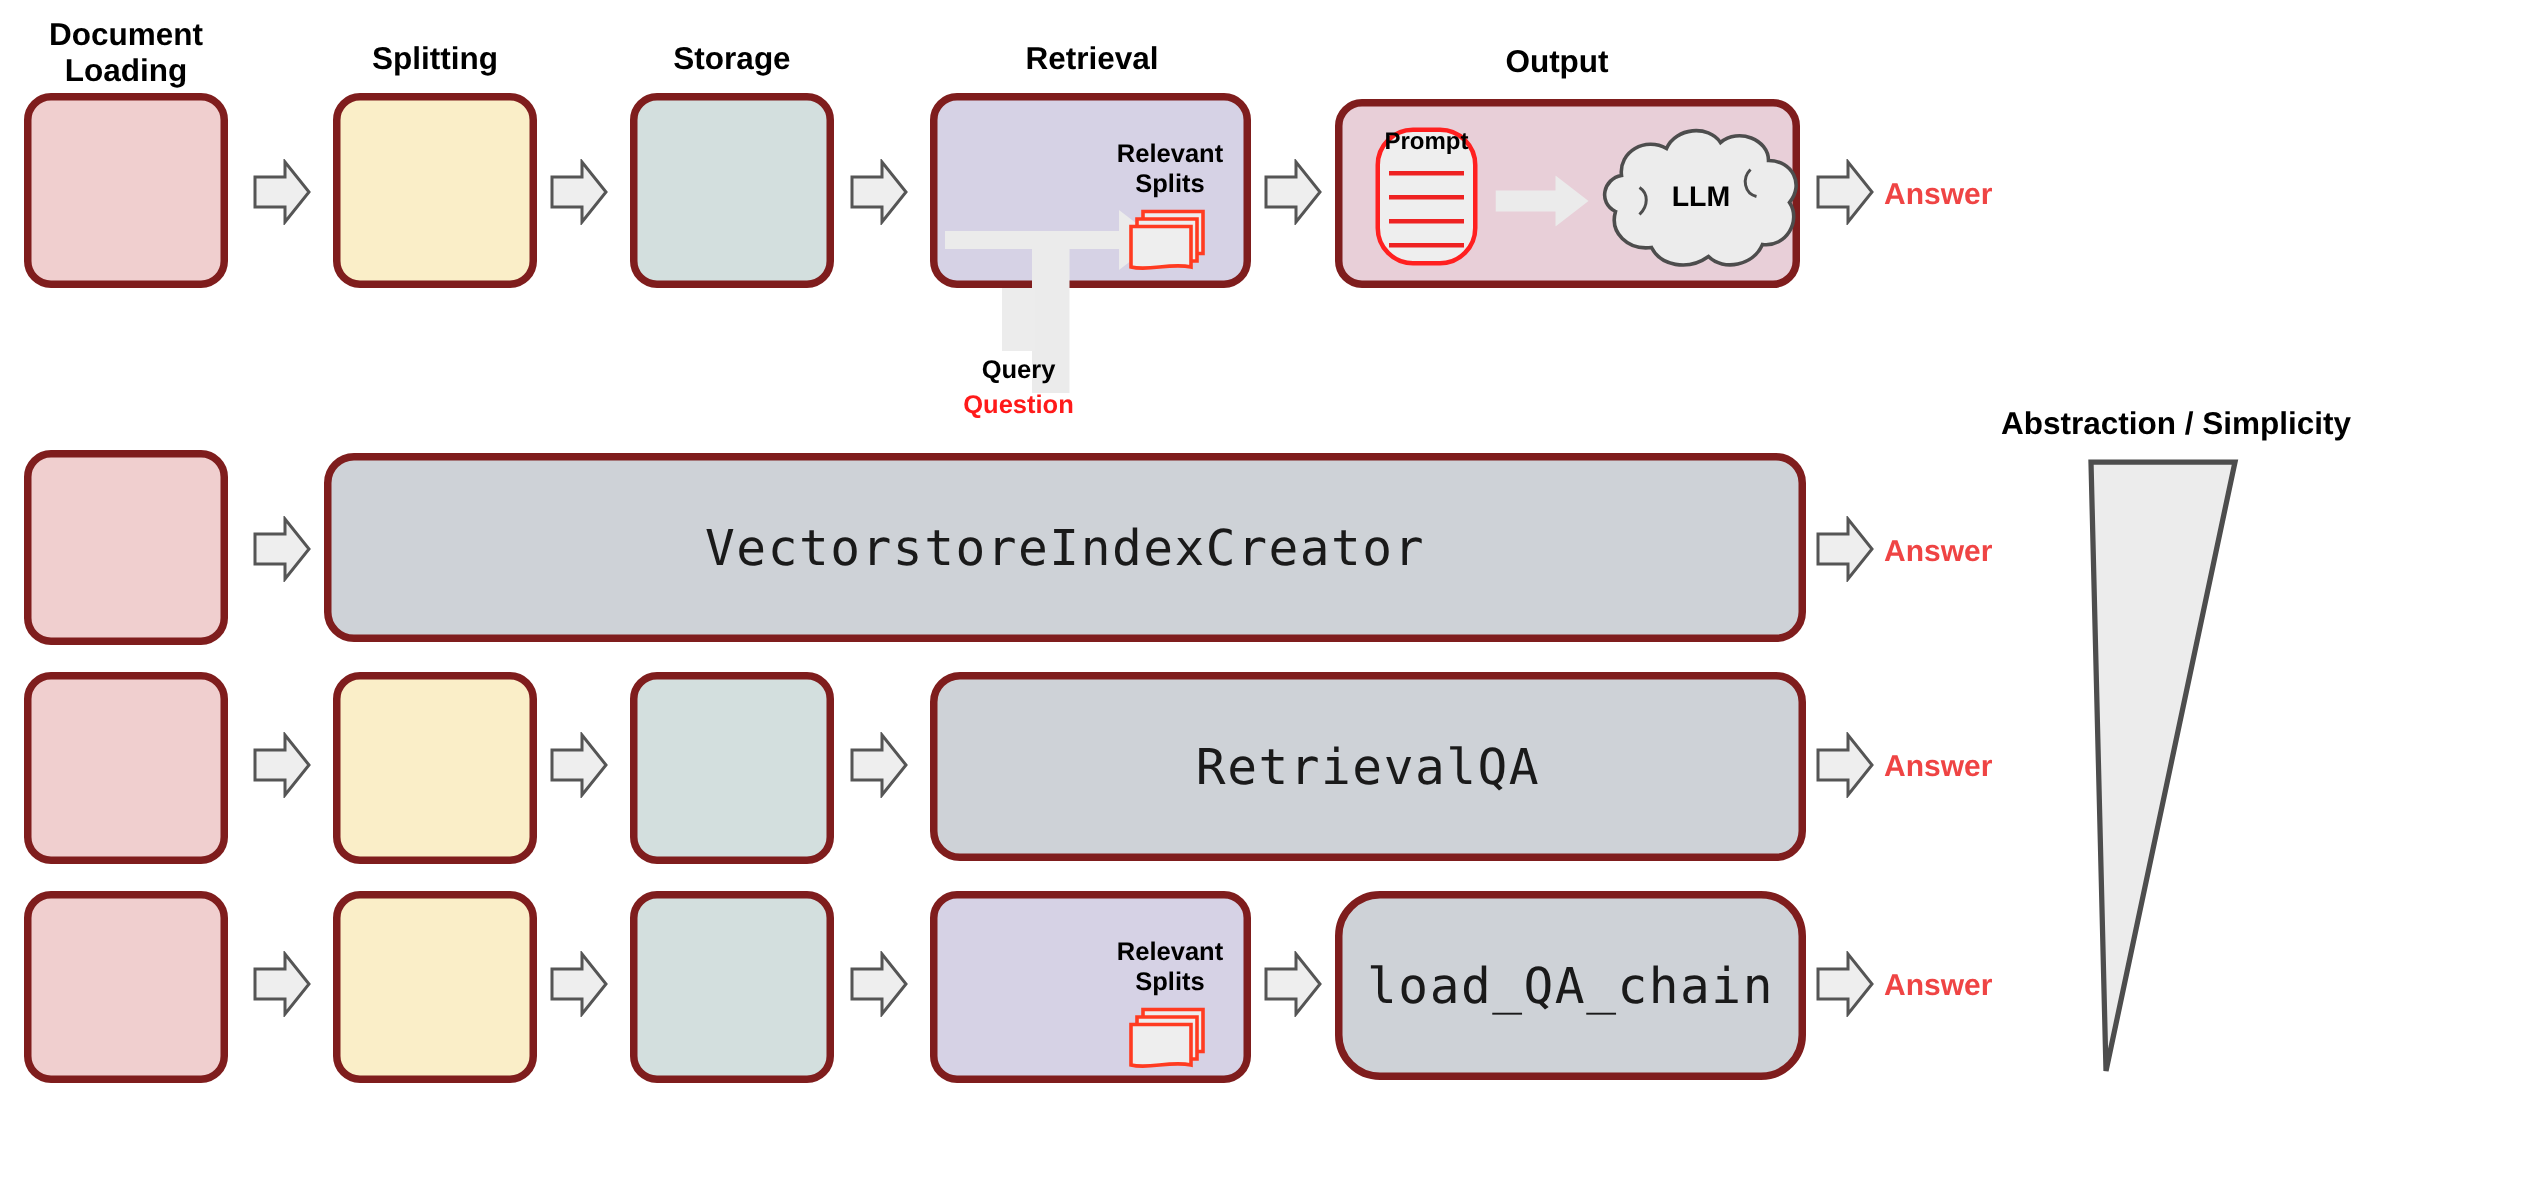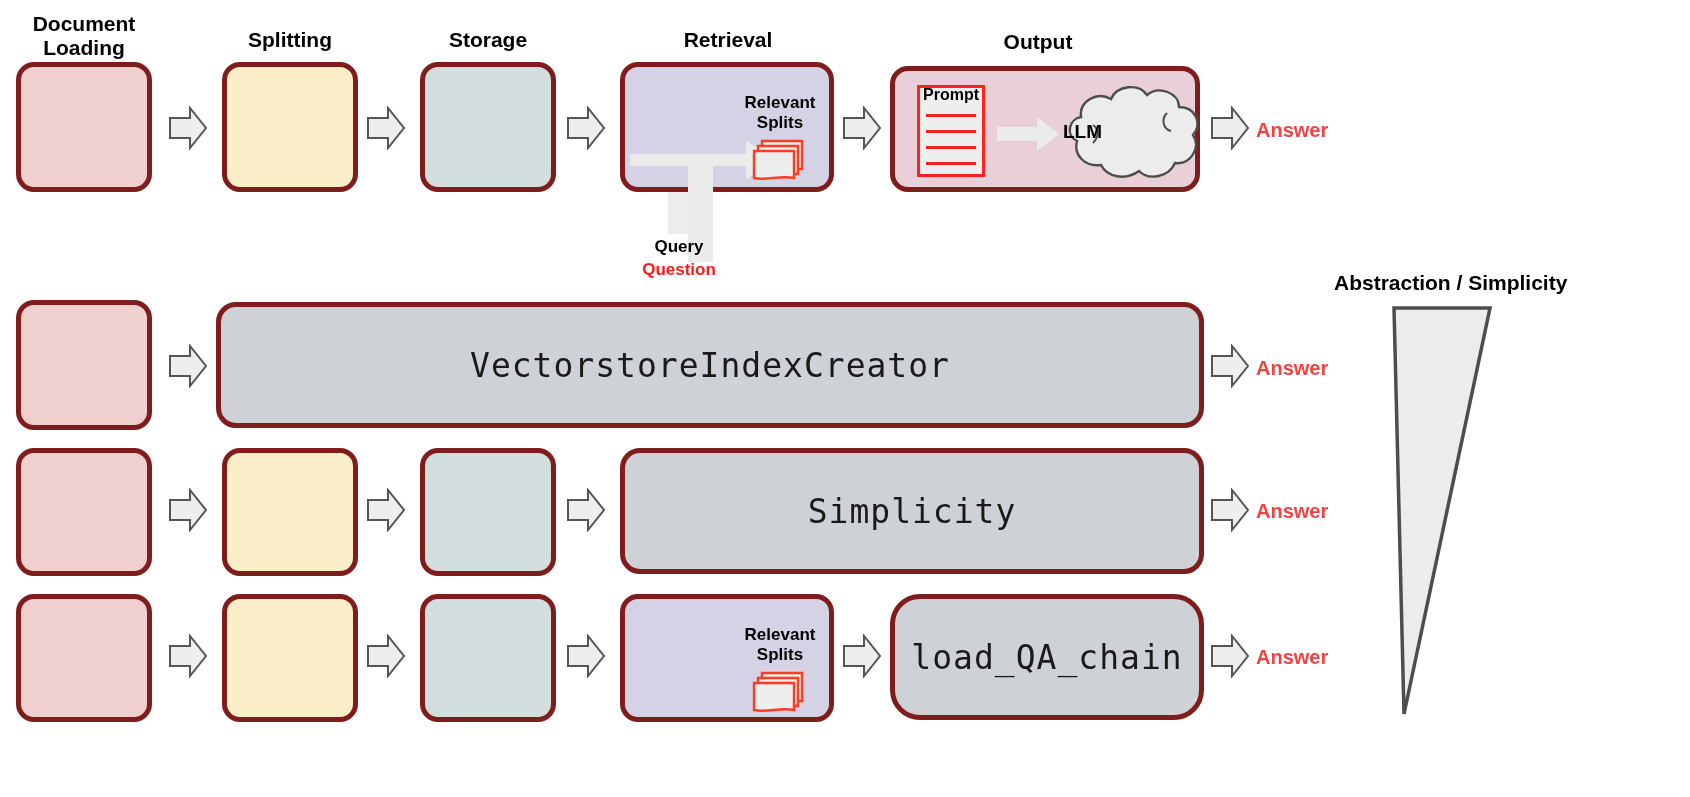--- a/index.html
+++ b/index.html
@@ -34,21 +34,21 @@
   .bigarrow{position:absolute;}
   .qstem{position:absolute;background:#ececec;}
   .qlabel{position:absolute;font-weight:bold;font-size:17px;color:#000;text-align:center;white-space:nowrap;}
   .qlabel.red{color:#ff1a1a;}
   .prompt{position:absolute;width:68px;height:92px;background:#eeeeee;
           border:3px solid #ff2020;box-sizing:border-box;}
   .prompt .ptxt{position:absolute;top:-2px;left:0;right:0;text-align:center;
                 font-weight:bold;font-size:16px;color:#000;}
   .prompt .pline{position:absolute;left:6px;right:6px;height:3px;background:#ee2222;}
   .cloud{position:absolute;width:142px;height:110px;}
-  .cloud .ctxt{position:absolute;left:0;right:0;top:44px;text-align:left;
+  .cloud .ctxt{position:absolute;left:0;right:0;top:44px;text-align:center;
                font-weight:bold;font-size:19px;color:#000;}
   .tri{position:absolute;}
   .tri-label{position:absolute;font-weight:bold;font-size:21px;color:#000;white-space:nowrap;}
 </style>
 </head>
 <body>
 
 <div id="stage">
 
   <div class="lbl" style="left:6px;top:12px;width:156px;">Document
@@ -77,21 +77,21 @@
       <path d="M8,9 L48,9 L48,37 L8,37 Z" fill="#eeeeee" stroke="#ff3b21" stroke-width="2.4"></path>
       <path d="M4,14 L44,14 L44,41 C30,38 16,44 4,41 Z" fill="#eeeeee" stroke="#ff3b21" stroke-width="2.4"></path>
     </svg>
   </div>
 
   <div class="qstem" style="left:668px;top:192px;width:22px;height:42px;"></div>
   <div class="qlabel" style="left:599px;top:237px;width:160px;">Query</div>
   <div class="qlabel red" style="left:599px;top:260px;width:160px;">Question</div>
 
   <div class="box" style="left:890px;top:66px;width:310px;height:126px;background:#e8cfd8;">
-    <div class="prompt" style="left:22px;top:14px;">
+    <div class="prompt" style="left:22px;top:14px;border-radius:25px;">
       <div class="ptxt">Prompt</div>
       <div class="pline" style="top:26px;"></div>
       <div class="pline" style="top:42px;"></div>
       <div class="pline" style="top:58px;"></div>
       <div class="pline" style="top:74px;"></div>
     </div>
     <svg class="bigarrow" style="left:102px;top:46px;" width="64" height="34" viewBox="0 0 64 34">
       <path d="M0,10 L40,10 L40,0 L62,17 L40,34 L40,24 L0,24 Z" fill="#ebebeb"></path>
     </svg>
     <div class="cloud" style="left:168px;top:6px;">
@@ -141,21 +141,21 @@
   </svg>
   <div class="box c-yellow" style="left:222px;top:448px;width:136px;height:128px;"></div>
   <svg class="arrow" style="left:366px;top:488px;" viewBox="0 0 40 44">
     <path d="M2,12 L22,12 L22,2 L38,22 L22,42 L22,32 L2,32 Z" fill="#eeeeee" stroke="#555" stroke-width="2"></path>
   </svg>
   <div class="box c-teal" style="left:420px;top:448px;width:136px;height:128px;"></div>
   <svg class="arrow" style="left:566px;top:488px;" viewBox="0 0 40 44">
     <path d="M2,12 L22,12 L22,2 L38,22 L22,42 L22,32 L2,32 Z" fill="#eeeeee" stroke="#555" stroke-width="2"></path>
   </svg>
   <div class="box wide c-grey" style="left:620px;top:448px;width:584px;height:126px;">
-    <div class="code">Simplicity</div>
+    <div class="code">RetrievalQA</div>
   </div>
   <svg class="arrow" style="left:1210px;top:488px;" viewBox="0 0 40 44">
     <path d="M2,12 L22,12 L22,2 L38,22 L22,42 L22,32 L2,32 Z" fill="#eeeeee" stroke="#555" stroke-width="2"></path>
   </svg>
   <div class="answer" style="left:1256px;top:500px;">Answer</div>
 
   <div class="box c-pink" style="left:16px;top:594px;width:136px;height:128px;"></div>
   <svg class="arrow" style="left:168px;top:634px;" viewBox="0 0 40 44">
     <path d="M2,12 L22,12 L22,2 L38,22 L22,42 L22,32 L2,32 Z" fill="#eeeeee" stroke="#555" stroke-width="2"></path>
   </svg>

